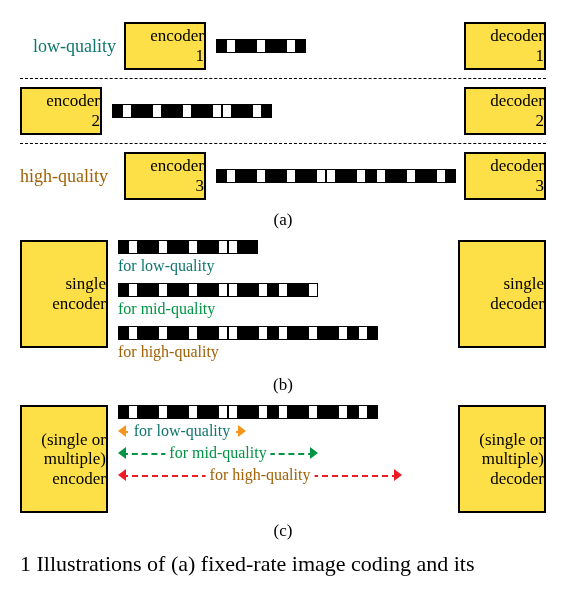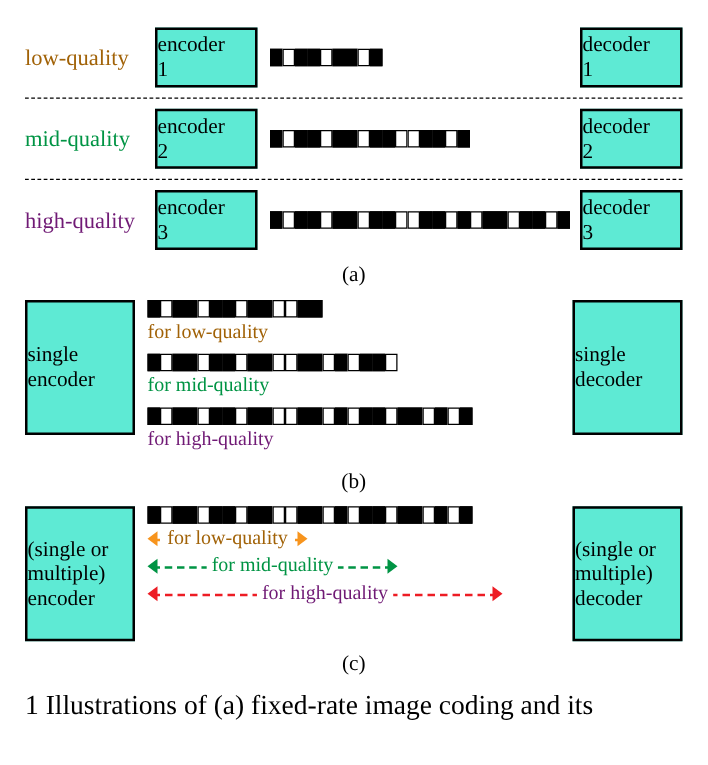--- a/index.html
+++ b/index.html
@@ -23,27 +23,27 @@
     align-items: center;
     padding: 2px 0;
   }
   .label {
     font-size: 18px;
     margin-right: 8px;
     min-width: 96px;
   }
   .box {
     border: 2px solid #000;
-    text-align: left;
+    text-align: right;
     font-size: 17px;
     line-height: 1.15;
     display: flex;
     flex-direction: column;
     justify-content: center;
-    background: #5eead4;
+    background: #fde047;
   }
   .box-sm {
     width: 78px;
     height: 44px;
   }
   .box-lg {
     width: 84px;
     height: 104px;
   }
   .bitstrip {
@@ -56,23 +56,23 @@
     height: 14px;
     box-sizing: border-box;
   }
   .b { background: #000; }
   .w { background: #fff; }
   .sublabel {
     font-size: 17px;
     text-align: center;
     margin: 4px 0 10px 0;
   }
-  .low { color: #a16207; }
+  .low { color: #0f766e; text-align: right; }
   .mid { color: #009444; }
-  .high { color: #701a75; }
+  .high { color: #a16207; }
   .middle-col {
     flex: 1;
     display: flex;
     flex-direction: column;
     align-items: flex-start;
     padding: 0 10px;
     gap: 2px;
   }
   .strip-label {
     font-size: 16px;
@@ -152,21 +152,20 @@
             <span class="b"></span>
             <span class="w"></span>
             <span class="b"></span>
           </div>
         </div>
         <div class="box box-sm" style="white-space: pre-line;">decoder
 1</div>
       </div>
       <hr class="dashed-sep">
       <div class="row">
-        <div class="label mid">mid-quality</div>
         <div class="box box-sm" style="white-space: pre-line;">encoder
 2</div>
         <div style="flex: 1 1 0%; display: flex; justify-content: flex-start; padding-left: 10px;">
           <div class="bitstrip">
             <span class="b"></span>
             <span class="w"></span>
             <span class="b"></span>
             <span class="b"></span>
             <span class="w"></span>
             <span class="b"></span>

